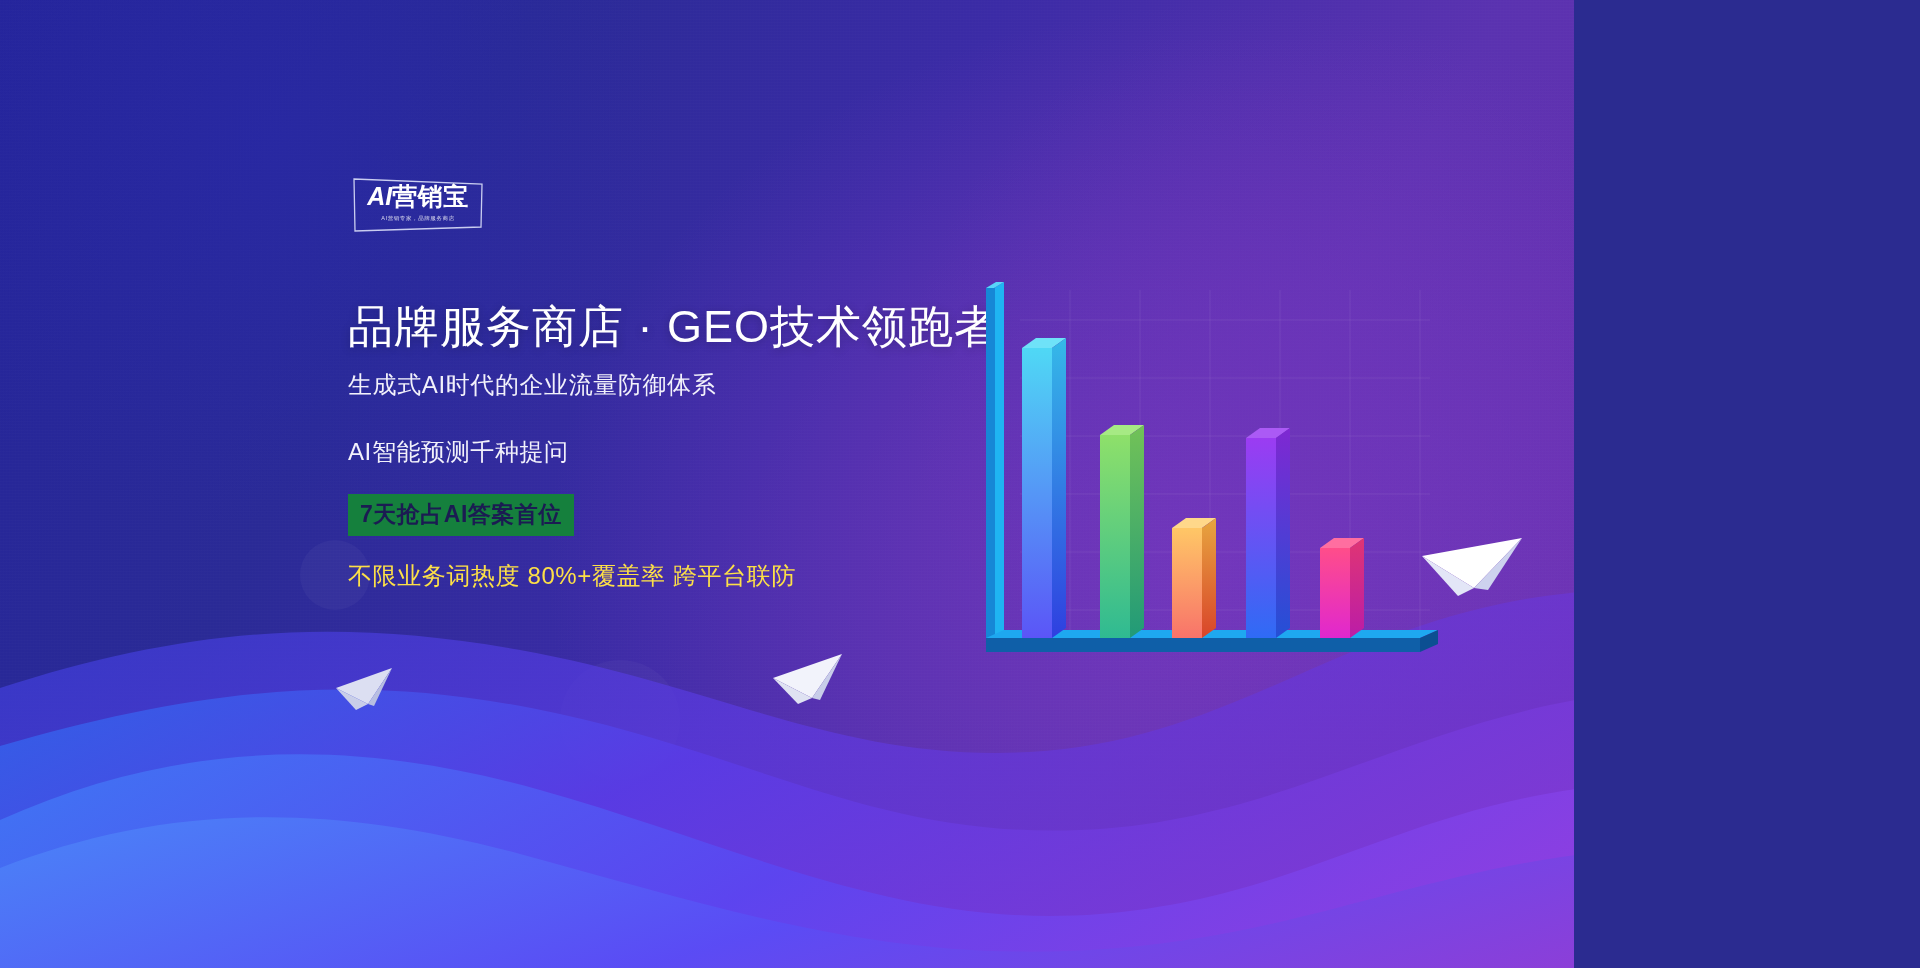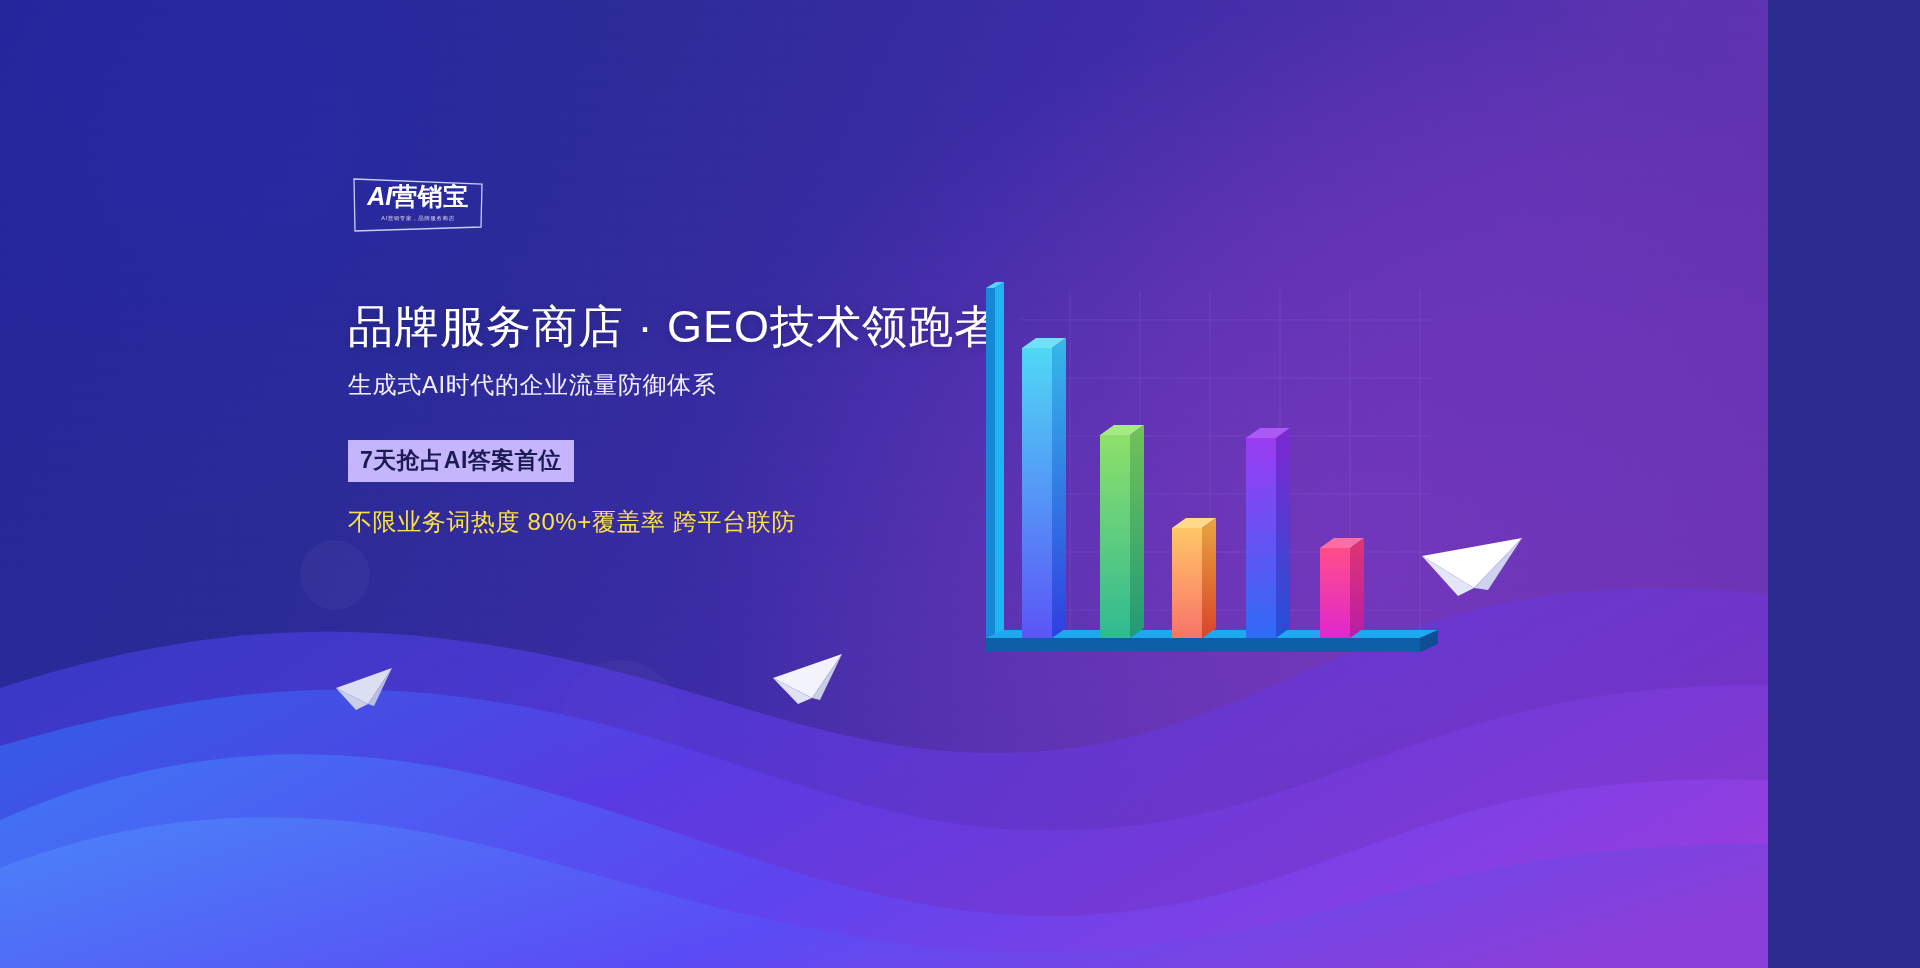--- a/index.html
+++ b/index.html
@@ -2,21 +2,21 @@
 <html><head>
 <meta charset="utf-8">
 <title>AI营销宝 Banner</title>
 <style>
   html,body{margin:0;padding:0;}
   body{
     width:1920px;height:968px;overflow:hidden;
     font-family:"Liberation Sans","DejaVu Sans",sans-serif;
     background:#2b2b90;
   }
-  .stage{position:relative;width:1768px;height:968px;overflow:hidden;text-decoration:underline;}
+  .stage{position:relative;width:1574px;height:968px;overflow:hidden;text-decoration:underline;}
 
   
   .bg-base{
     position:absolute;inset:0;
     background:
       radial-gradient(ellipse 1100px 900px at 78% 58%, rgba(120,56,190,.85) 0%, rgba(120,56,190,0) 62%),
       linear-gradient(118deg,#24249a 0%,#2a2a96 26%,#3b2ba6 48%,#5a32b0 72%,#6b2fae 100%);
   }
   .bg-noise{
     position:absolute;inset:0;opacity:.10;
@@ -65,21 +65,21 @@
     letter-spacing:1px;white-space:nowrap;margin:0 0 18px 0;
     text-shadow:0 2px 10px rgba(0,0,0,.22);
   }
   .sub{
     color:#f2f1fb;font-size:24px;font-weight:400;line-height:1;
     letter-spacing:.6px;white-space:nowrap;margin:0 0 30px 0;
   }
   .sub.tight{margin-bottom:43px;}
   .hl-row{margin:0 0 28px 0;}
   .hl{
-    display:inline-block;background:#c4b5fd;color:#1b1b52;
+    display:inline-block;background:#15803d;color:#1b1b52;
     font-size:23px;font-weight:700;line-height:1;letter-spacing:.5px;
     padding:9px 12px 10px 12px;white-space:nowrap;
   }
   .foot{
     color:#fde047;font-size:24px;font-weight:400;line-height:1;
     letter-spacing:.6px;white-space:nowrap;margin:0;
   }
 
   
   .chart{position:absolute;left:960px;top:280px;width:500px;height:420px;}
@@ -142,20 +142,21 @@
     </svg>
     <div class="logo-word">
       <span class="ai">AI</span><span>营销宝</span>
     </div>
     <div class="logo-tag">AI营销专家，品牌服务商店</div>
   </div>
 
   <div class="copy">
     <h1 class="headline">品牌服务商店 · GEO技术领跑者</h1>
     <p class="sub tight">生成式AI时代的企业流量防御体系</p>
+    <p class="sub">AI智能预测千种提问</p>
     <div class="hl-row">
       <span class="hl">7天抢占AI答案首位</span>
     </div>
     <p class="foot">不限业务词热度 80%+覆盖率 跨平台联防</p>
   </div>
 
   <div class="chart">
     <svg viewBox="0 0 500 420">
       <defs>
         <linearGradient id="g1f" x1="0" y1="0" x2="0" y2="1">

